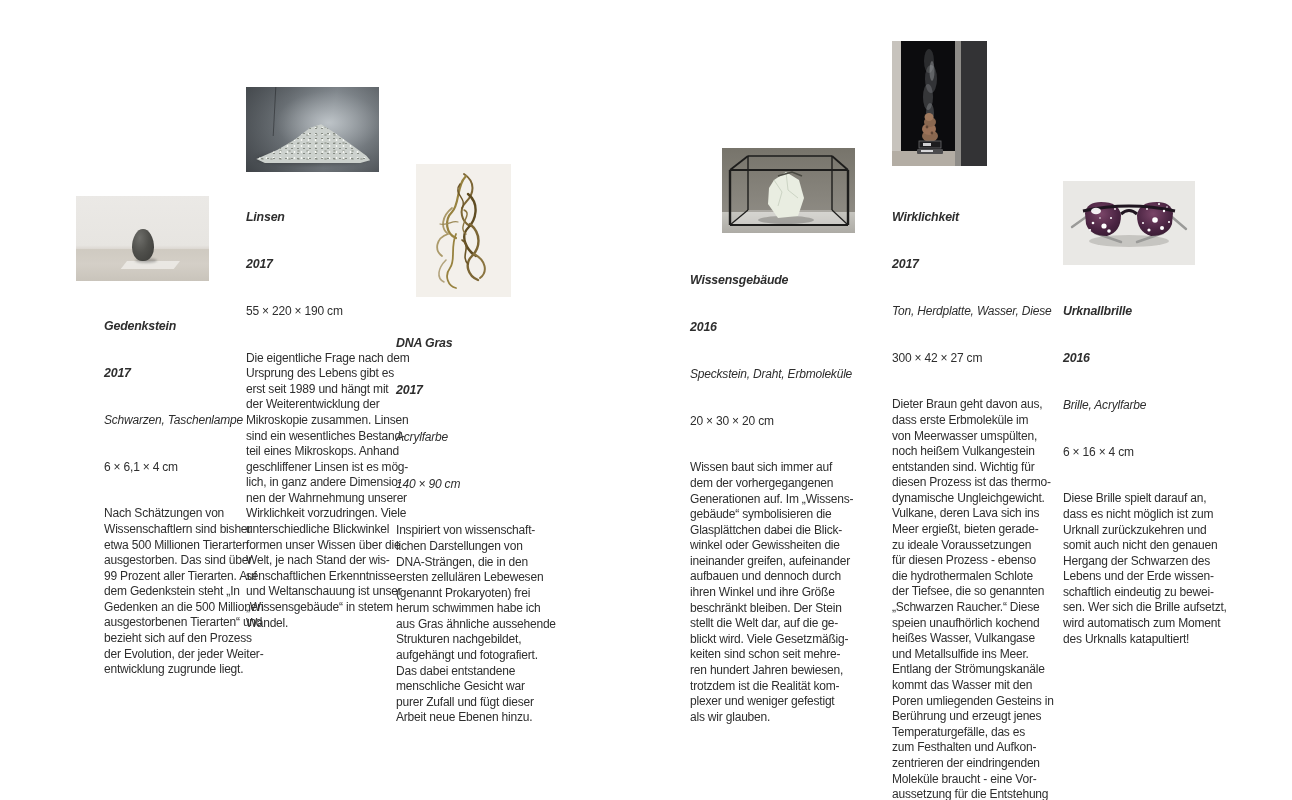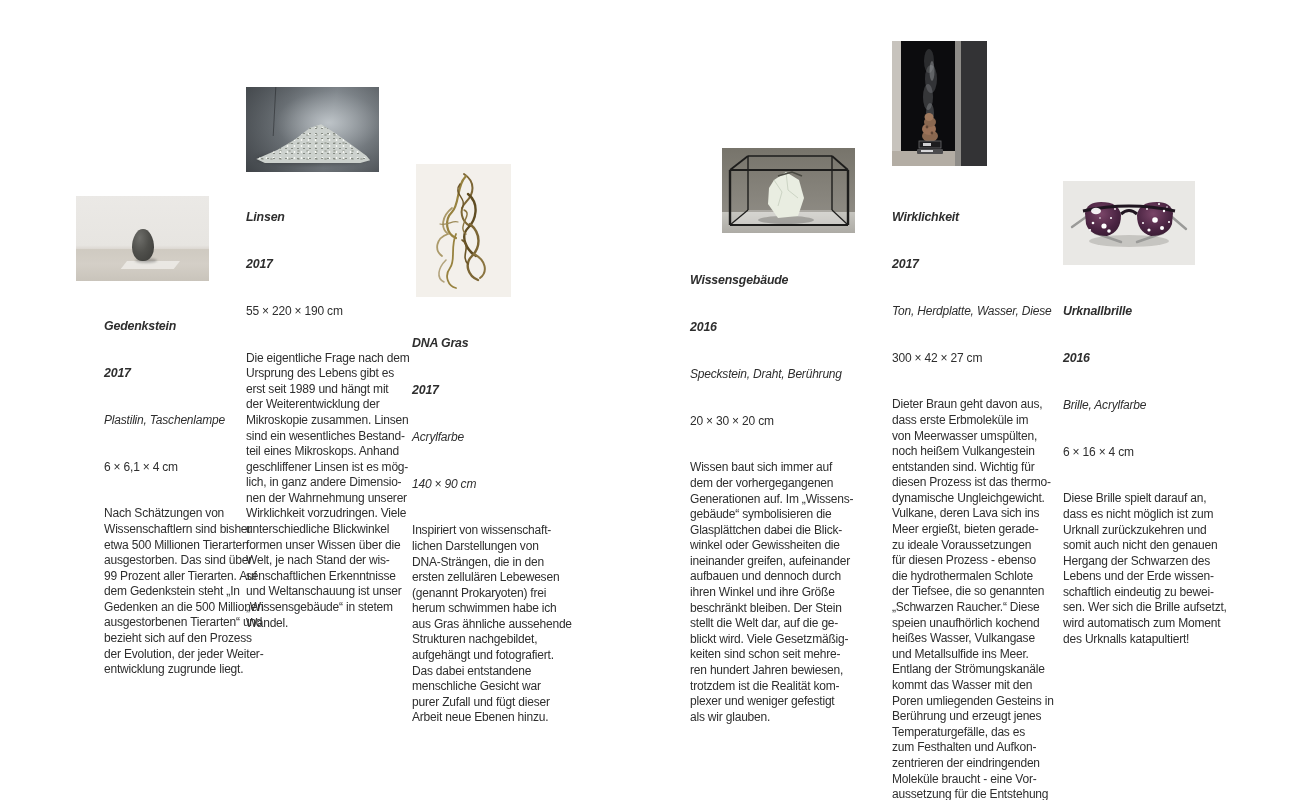--- a/index.html
+++ b/index.html
@@ -13,21 +13,21 @@
   .materials{font-style:italic;}
   .dims.italic{font-style:italic;}
   .desc{white-space:pre;}
 
   
   #img-ged{left:76px;top:196px;width:133px;height:85px;}
   #text-ged{left:76px;top:288px;margin-left:28px;}
   #img-lin{left:246px;top:87px;width:133px;height:85px;}
   #text-lin{left:246px;top:179px;}
   #img-dna{left:416px;top:164px;width:95px;height:133px;}
-  #text-dna{left:412px;top:305px;}
+  #text-dna{left:396px;top:305px;}
   #img-wis{left:722px;top:148px;width:133px;height:85px;}
   #text-wis{left:690px;top:242px;}
   #img-vul{left:892px;top:41px;width:95px;height:125px;}
   #text-vul{left:892px;top:179px;}
   #img-urk{left:1063px;top:181px;width:132px;height:84px;}
   #text-urk{left:1063px;top:273px;}
 
   
   #img-ged{background:linear-gradient(180deg,#ebe9e6 0%,#e7e5e1 58%,#ddd9d3 62%,#cfcac1 63%,#d4cfc7 80%,#c9c4bb 100%);}
   .ged-sheet{position:absolute;left:36%;bottom:15%;width:40%;height:9%;background:#eceae5;transform:skewX(-38deg);opacity:.9;}
@@ -55,21 +55,21 @@
 <body>
 
 <div class="photo" id="img-ged">
   <div class="ged-sheet"></div>
   <div class="ged-shadow"></div>
   <div class="ged-stone"></div>
 </div>
 <div class="text" id="text-ged">
   <div class="title">Gedenkstein</div>
   <div class="year">2017</div>
-  <div class="materials">Plastilin, Taschenlampe</div>
+  <div class="materials">Schwarzen, Taschenlampe</div>
   <div class="dims">6 × 6,1 × 4 cm</div>
   <div class="desc">Nach Schätzungen von
 Wissenschaftlern sind bisher
 etwa 500 Millionen Tierarten
 ausgestorben. Das sind über
 99 Prozent aller Tierarten. Auf
 dem Gedenkstein steht „In
 Gedenken an die 500 Millionen
 ausgestorbenen Tierarten“ und
 bezieht sich auf den Prozess
@@ -175,21 +175,21 @@
     </g>
     <ellipse cx="64" cy="72" rx="28" ry="4" fill="rgba(60,60,55,0.3)"></ellipse>
     <polygon points="52,32 64,24 77,32 82,50 76,68 56,70 46,56 47,40" fill="#e9ede1"></polygon>
     <path d="M52 32 L60 44 L56 58 M64 24 L66 42 L76 50" stroke="#ccd4c4" stroke-width="1" fill="none"></path>
     <path d="M56 28 L70 24 L80 28" stroke="#4a4a42" stroke-width="1.6" fill="none"></path>
   </svg>
 </div>
 <div class="text" id="text-wis">
   <div class="title">Wissensgebäude</div>
   <div class="year">2016</div>
-  <div class="materials">Speckstein, Draht, Berührung</div>
+  <div class="materials">Speckstein, Draht, Erbmoleküle</div>
   <div class="dims">20 × 30 × 20 cm</div>
   <div class="desc">Wissen baut sich immer auf
 dem der vorhergegangenen
 Generationen auf. Im „Wissens-
 gebäude“ symbolisieren die
 Glasplättchen dabei die Blick-
 winkel oder Gewissheiten die
 ineinander greifen, aufeinander
 aufbauen und dennoch durch
 ihren Winkel und ihre Größe

